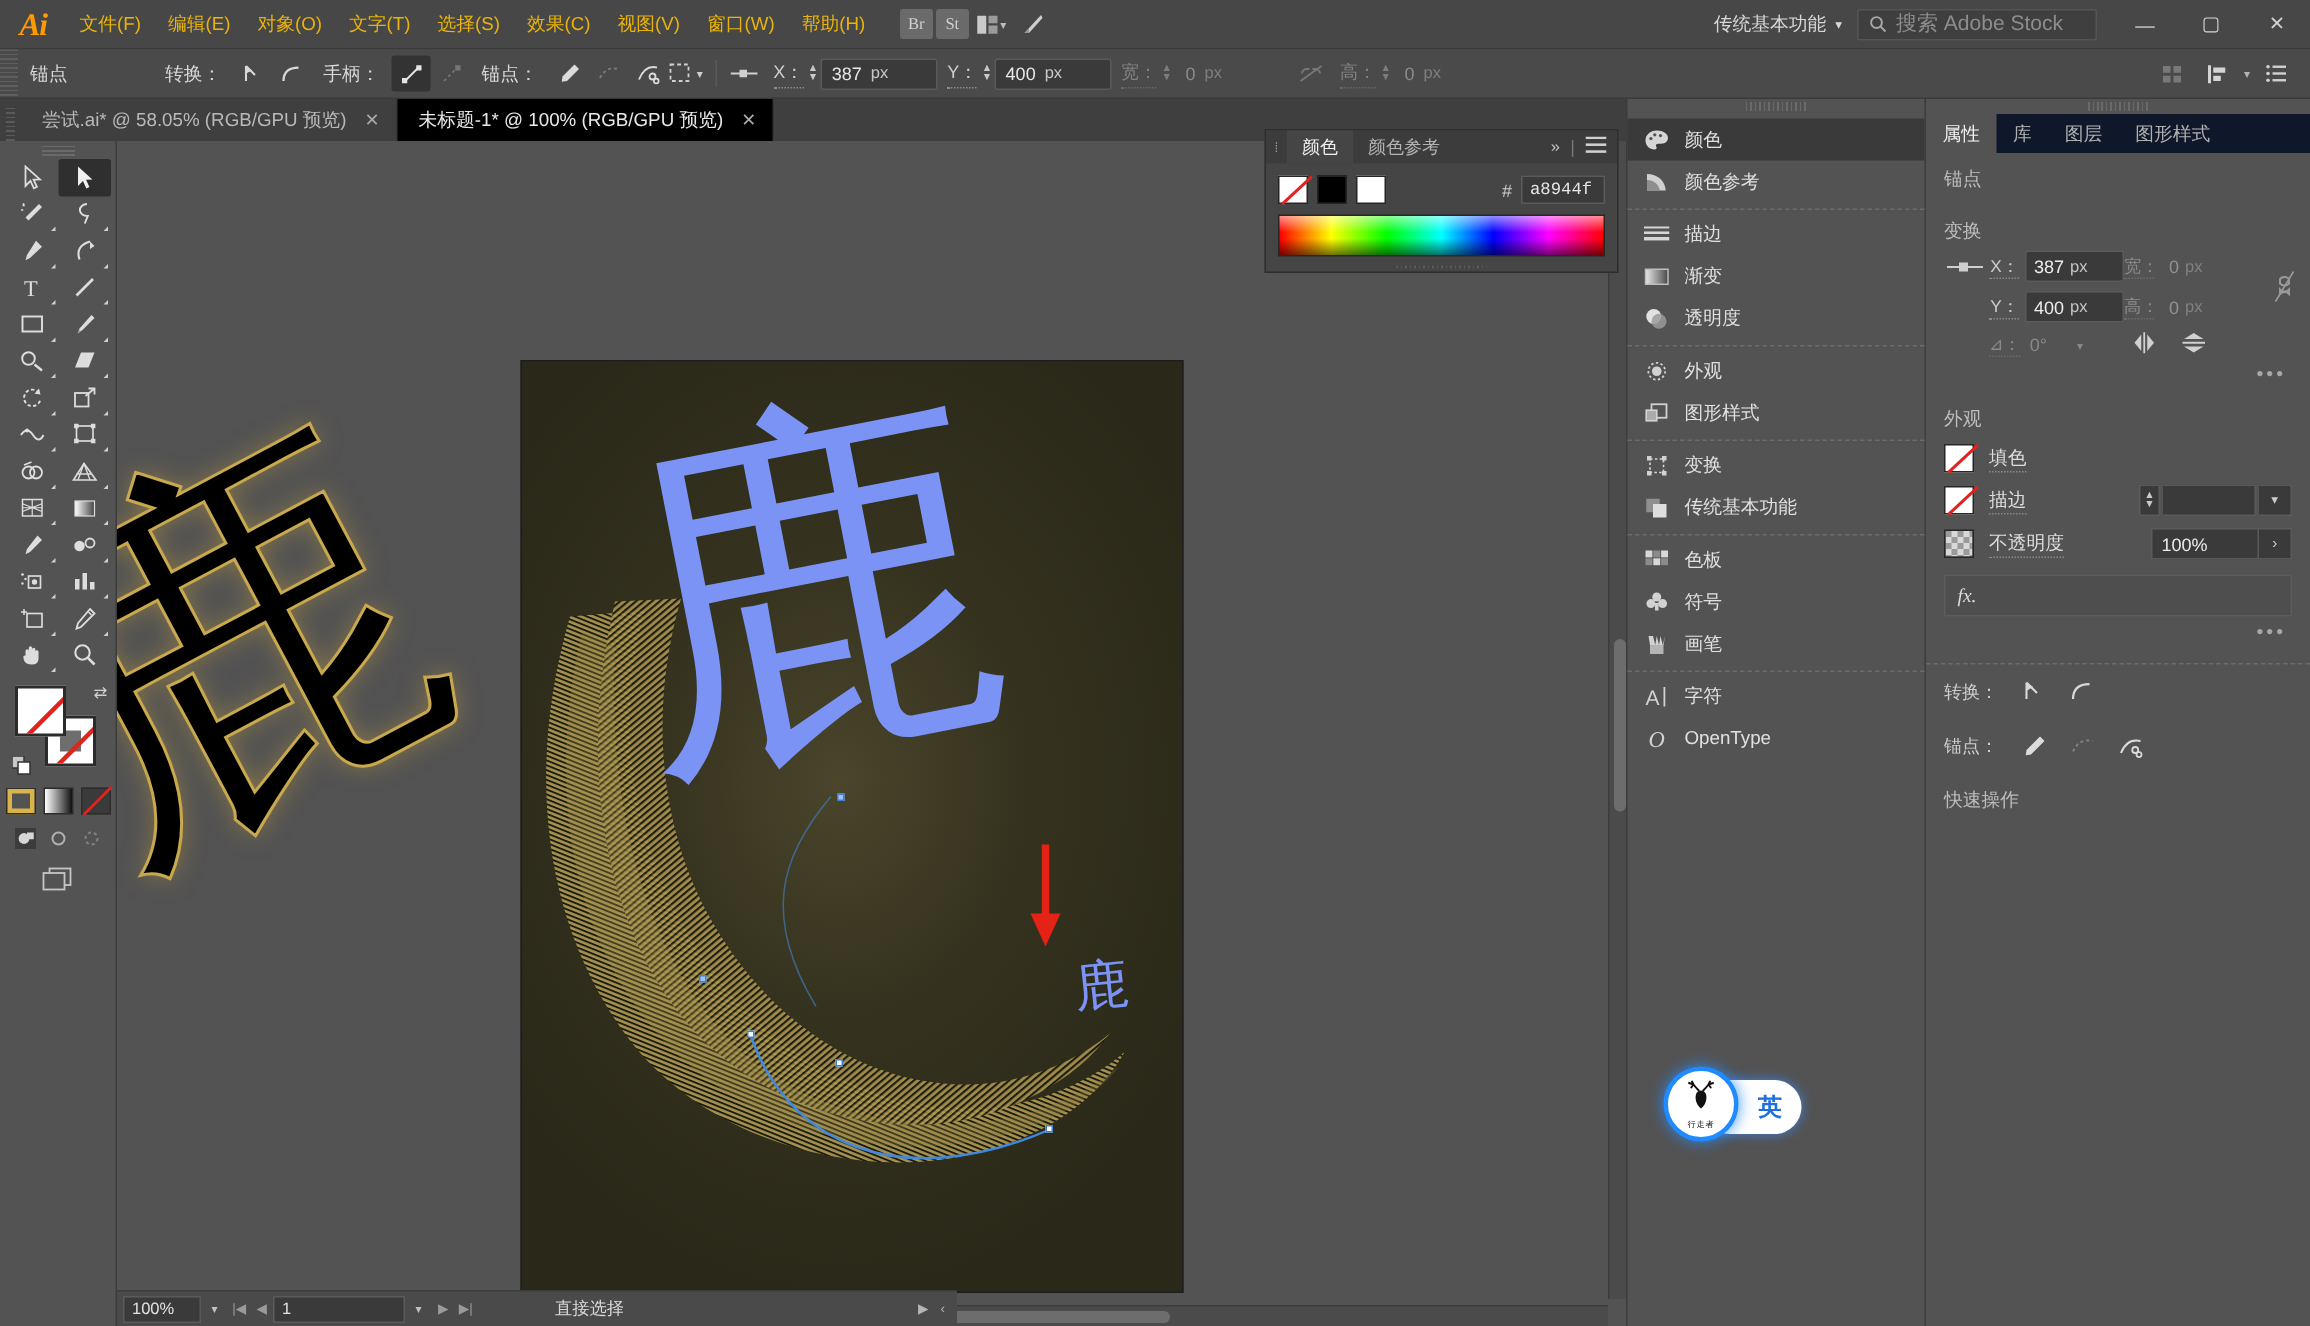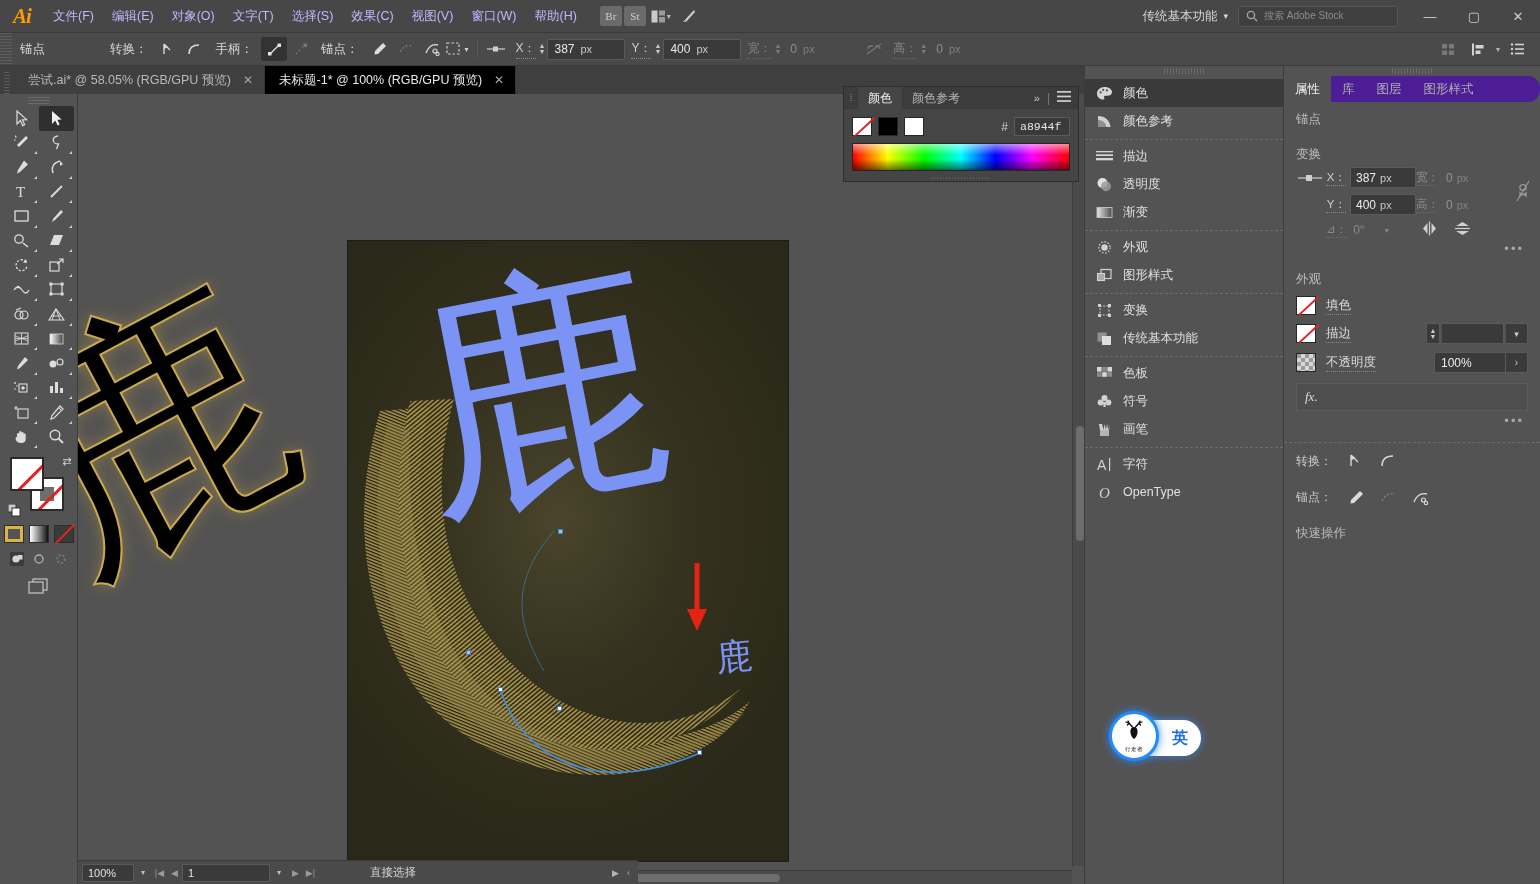--- a/index.html
+++ b/index.html
@@ -16,39 +16,39 @@
     position:absolute; left:0; top:0; width:1540px; height:33px;
     background:#474747; display:flex; align-items:center;
     border-bottom:1px solid #3a3a3a;
   }
   .ai-logo {
     width:44px; height:33px; display:flex; align-items:center; justify-content:center;
     color:#ff9a00; font-size:21px; font-weight:bold; font-style:italic;
     font-family:"Liberation Serif", serif; letter-spacing:-1px;
   }
   .menu-item {
-    padding:0 9px; height:33px; line-height:33px; font-size:12.5px; color:#c4b5fd;
+    padding:0 9px; height:33px; line-height:33px; font-size:12.5px; color:#eab308;
     white-space:nowrap; cursor:default;
   }
   .mb-icons { display:flex; align-items:center; margin-left:14px; gap:2px; }
   .mb-sq {
     width:22px; height:20px; border-radius:2px; background:#6a6a6a; color:#cfcfcf;
     font-size:11px; display:flex; align-items:center; justify-content:center;
     font-family:"Liberation Serif", serif;
   }
   .mb-arrange { width:26px; height:20px; display:flex; align-items:center; justify-content:center; }
   .mb-chev { font-size:8px; color:#bbb; margin-left:1px; }
   .mb-right { margin-left:auto; display:flex; align-items:center; height:33px; }
   .workspace {
     display:flex; align-items:center; gap:6px; padding:0 10px; font-size:12.5px; color:#d8d8d8;
   }
   .search-box {
     display:flex; align-items:center; gap:6px; width:160px; height:21px;
     background:#3f3f3f; border:1px solid #555; border-radius:2px; padding:0 7px;
-    font-size:10px; color:#8d8d8d; margin-right:10px;
+    font-size:14px; color:#8d8d8d; margin-right:10px;
   }
   .wctrl { width:44px; height:33px; display:flex; align-items:center; justify-content:center;
            color:#d0d0d0; font-size:13px; }
 
   
   .ctrlbar {
     position:absolute; left:0; top:33px; width:1540px; height:33px;
     background:#4a4a4a; border-bottom:1px solid #3a3a3a;
     display:flex; align-items:center; font-size:12px; color:#cfcfcf;
   }
@@ -271,21 +271,21 @@
   .dock-item.active { background:#3a3a3a; }
   .dock-ico { width:18px; display:flex; align-items:center; justify-content:center; }
 
   
   .props {
     position:absolute; right:0; top:66px; width:256px; bottom:0; background:#535353;
   }
   .props-grip { height:10px; background:
      repeating-linear-gradient(to right,#6a6a6a 0 1px, transparent 1px 3px);
      background-size:40px 6px; background-repeat:no-repeat; background-position:center 2px; }
-  .props-tabs { height:26px; display:flex; align-items:flex-end; background:#4c1d95;border-radius:12px; }
+  .props-tabs { height:26px; display:flex; align-items:flex-end; background:#0f172a; }
   .ptab { height:26px; display:flex; align-items:center; padding:0 11px; font-size:12.5px;
      color:#b0b0b0; }
   .ptab.active { background:#535353; color:#f0f0f0; }
   .psec-title { font-size:12.5px; color:#bdbdbd; padding:9px 12px 4px; }
   .psec-title.sub { padding-top:14px; }
   .xform { display:grid; grid-template-columns:32px 1fr 1fr 34px; padding:0 10px; row-gap:6px;
      align-items:center; }
   .ref-pt { display:flex; align-items:center; justify-content:center; }
   .pf-row { display:flex; align-items:center; gap:4px; }
   .pf-lbl { font-size:11.5px; color:#cdcdcd; width:20px; text-align:right;
@@ -968,40 +968,40 @@
           <svg width="17" height="13" viewBox="0 0 17 13">
               <rect x="0" y="1" width="17" height="1.3" fill="#d6d6d6"></rect>
               <rect x="0" y="4.3" width="17" height="1.7" fill="#d6d6d6"></rect>
               <rect x="0" y="8" width="17" height="2.3" fill="#d6d6d6"></rect>
             </svg>
         </span>
         <span>描边</span>
       </div>
       <div class="dock-item">
         <span class="dock-ico">
-          <svg width="17" height="15" viewBox="0 0 17 15">
-              <circle cx="6.5" cy="6" r="5" fill="#e2e2e2"></circle>
-              <circle cx="10" cy="9.2" r="5" fill="#9b9b9b" opacity="0.85"></circle>
-            </svg>
-        </span>
-        <span>透明度</span>
-      </div>
-      <div class="dock-item">
-        <span class="dock-ico">
           <svg width="17" height="13" viewBox="0 0 17 13">
               <defs>
                 <linearGradient id="g2">
                   <stop offset="0" stop-color="#e8e8e8"></stop>
                   <stop offset="1" stop-color="#4a4a4a"></stop>
                 </linearGradient>
               </defs>
               <rect x="1" y="1.5" width="15" height="10" fill="url(#g2)" stroke="#bdbdbd" stroke-width="1"></rect>
             </svg>
         </span>
         <span>渐变</span>
+      </div>
+      <div class="dock-item">
+        <span class="dock-ico">
+          <svg width="17" height="15" viewBox="0 0 17 15">
+              <circle cx="6.5" cy="6" r="5" fill="#e2e2e2"></circle>
+              <circle cx="10" cy="9.2" r="5" fill="#9b9b9b" opacity="0.85"></circle>
+            </svg>
+        </span>
+        <span>透明度</span>
       </div>
     </div>
 
     <div class="dock-group">
       <div class="dock-item">
         <span class="dock-ico">
           <svg width="17" height="15" viewBox="0 0 17 15">
               <circle cx="8.5" cy="7.5" r="5.6" fill="none" stroke="#d2d2d2" stroke-width="1.2" stroke-dasharray="1.6 1.6"></circle>
               <circle cx="8.5" cy="7.5" r="3.2" fill="#d2d2d2"></circle>
             </svg>

